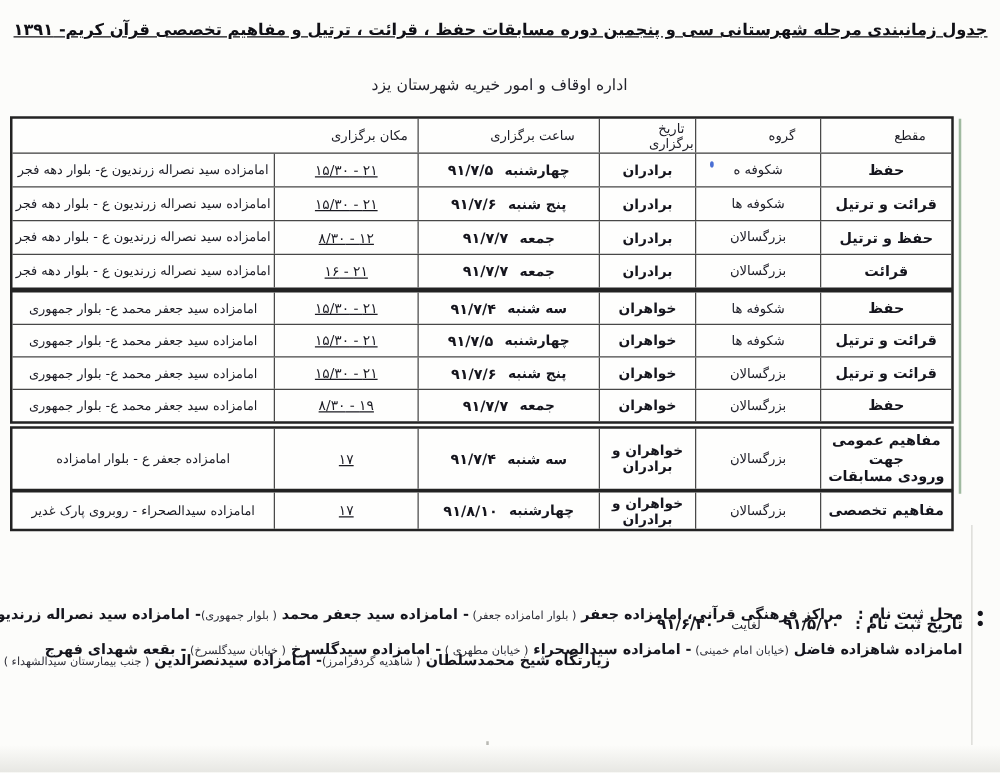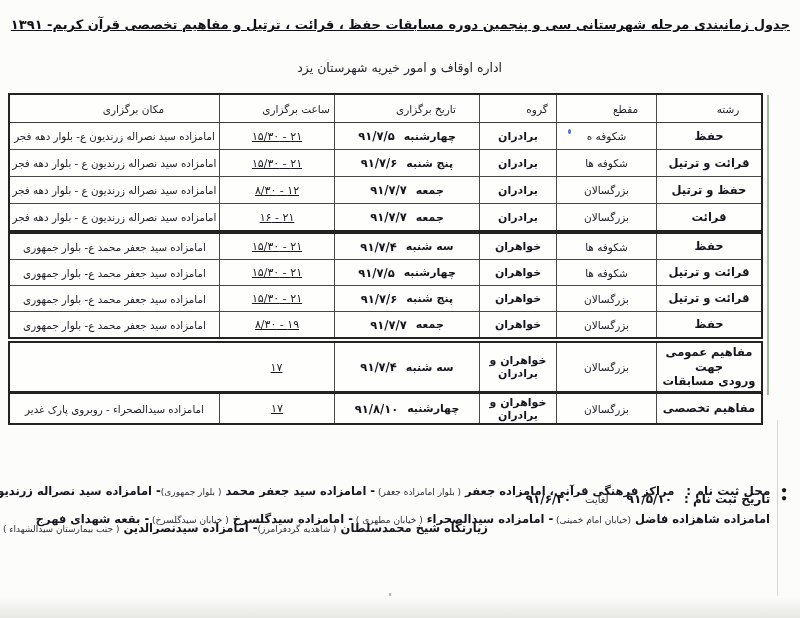--- a/index.html
+++ b/index.html
@@ -73,21 +73,20 @@
 </head>
 <body>
 
 <div class="page">
 
   <div class="doc-title">جدول زمانبندی مرحله شهرستانی سی و پنجمین دوره مسابقات حفظ ، قرائت ، ترتیل و مفاهیم تخصصی قرآن کریم- ۱۳۹۱</div>
   <div class="doc-subtitle">اداره اوقاف و امور خیریه شهرستان یزد</div>
 
   <div class="tsec" id="secA">
     <div class="row head">
-      <div class="cell c-h">رشته</div>
       <div class="cell c-h">مقطع</div>
       <div class="cell c-h">گروه</div>
       <div class="cell c-h">تاریخ برگزاری</div>
       <div class="cell c-h">ساعت برگزاری</div>
       <div class="cell c-h">مکان برگزاری</div>
     </div>
     <div id="rowsA">
         <div class="row data">
           <div class="cell c-field">
             <div class="fl">حفظ</div>
@@ -207,20 +206,21 @@
             <div class="fl">مفاهیم عمومی جهت</div>
             <div class="fl">ورودی مسابقات</div>
           </div>
           <div class="cell c-level">بزرگسالان</div>
           <div class="cell c-group">خواهران و برادران</div>
           <div class="cell c-date">
             <span class="dday">سه شنبه</span>
             <span class="dnum">۹۱/۷/۴</span>
           </div>
           <div class="cell c-time">۱۷</div>
+          <div class="cell c-venue">امامزاده جعفر ع - بلوار امامزاده</div>
         </div>
       </div>
   </div>
 
   <div class="tsec" id="secD">
     <div id="rowsD">
         <div class="row data">
           <div class="cell c-field">
             <div class="fl">مفاهیم تخصصی</div>
           </div>

